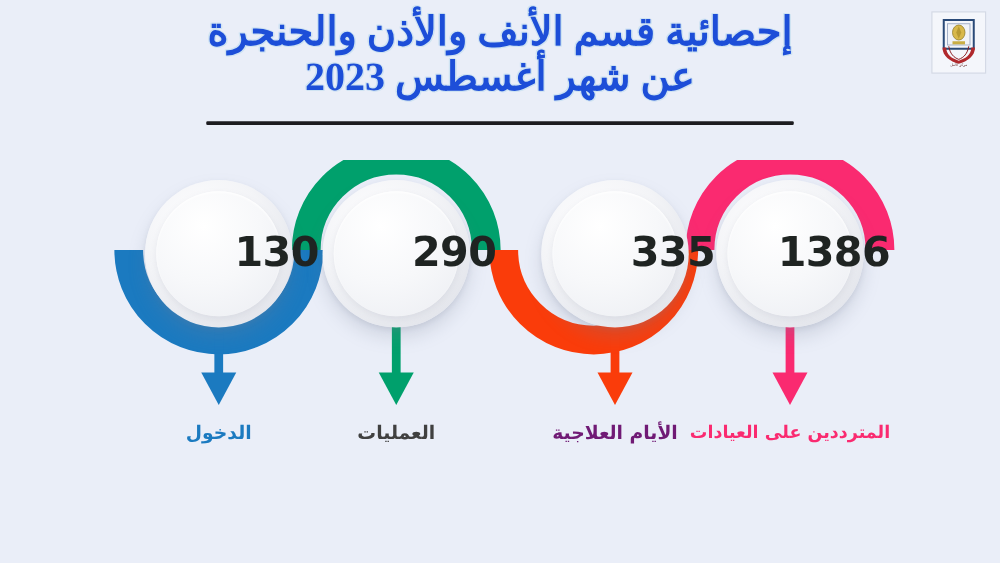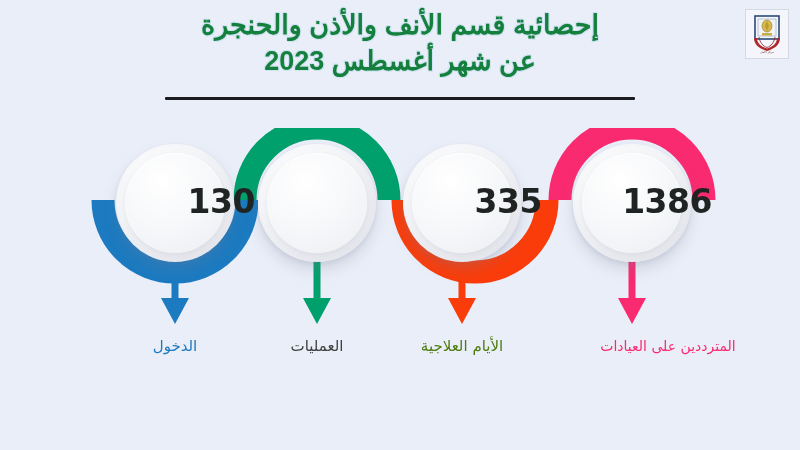--- a/index.html
+++ b/index.html
@@ -37,25 +37,25 @@
   .title-block {
     position: absolute;
     left: 120px;
     top: 8px;
     width: 560px;
     text-align: center;
     direction: rtl;
   }
 
   .title-line {
-    font-family: Liberation Sans, sans-serif;
+    font-family: Liberation Serif, serif;
     font-weight: bold;
-    font-size: 27px;
+    font-size: 32px;
     line-height: 34px;
-    color: #15803d;
+    color: #1d4ed8;
     letter-spacing: 0px;
     text-shadow:
        1px 0 0 #cfe3f2,
       -1px 0 0 #cfe3f2,
        0 1px 0 #cfe3f2,
        0 -1px 0 #cfe3f2,
        1px 1px 0 #cfe3f2,
       -1px -1px 0 #cfe3f2;
     white-space: nowrap;
   }
@@ -151,28 +151,28 @@
     direction: ltr;
   }
 
   .label {
     position: absolute;
     left: -18px;
     width: 196px;
     top: 208px;
     text-align: center;
     font-family: "DejaVu Sans", "Liberation Sans", sans-serif;
-    font-weight: normal;
+    font-weight: bold;
     font-size: 15px;
     line-height: 20px;
     direction: rtl;
     white-space: nowrap;
     z-index: 5;
   }
-  .item.wide .label { left: -36px; width: 232px; font-size: 14px; padding-left: 36px; }
+  .item.wide .label { left: -36px; width: 232px; font-size: 14px; }
 
   .arrow-svg {
     position: absolute;
     left: 50%;
     transform: translateX(-50%);
     top: 70px;
     z-index: 2;
   }
 </style>
 </head>
@@ -223,31 +223,32 @@
     <div class="value">130</div>
     <div class="label" style="color:#1b7ac0">الدخول</div>
   </div>
 
   <div class="item" style="left:237px">
     <svg class="arrow-svg" width="40" height="132" viewBox="0 0 40 132">
       <rect x="16.5" y="30" width="7" height="74" fill="#00a06c"></rect>
       <path d="M6 100 L34 100 L20 126 Z" fill="#00a06c"></path>
     </svg>
     <div class="knob"></div>
+    <div class="value">290</div>
     <div class="label" style="color:#404040">العمليات</div>
   </div>
 
-  <div class="item" style="left:382px">
+  <div class="item" style="left:412px">
     <svg class="arrow-svg" width="40" height="132" viewBox="0 0 40 132">
       <rect x="16.5" y="0" width="7" height="104" fill="#fa3c0a"></rect>
       <path d="M6 100 L34 100 L20 126 Z" fill="#fa3c0a"></path>
     </svg>
     <div class="knob"></div>
     <div class="value">335</div>
-    <div class="label" style="color:#4d7c0f">الأيام العلاجية</div>
+    <div class="label" style="color:#701a75">الأيام العلاجية</div>
   </div>
 
   <div class="item wide" style="left:552px">
     <svg class="arrow-svg" width="40" height="132" viewBox="0 0 40 132">
       <rect x="16.5" y="30" width="7" height="74" fill="#fa2a70"></rect>
       <path d="M6 100 L34 100 L20 126 Z" fill="#fa2a70"></path>
     </svg>
     <div class="knob"></div>
     <div class="value">1386</div>
     <div class="label" style="color:#fa2a70">المترددين على العيادات</div>

